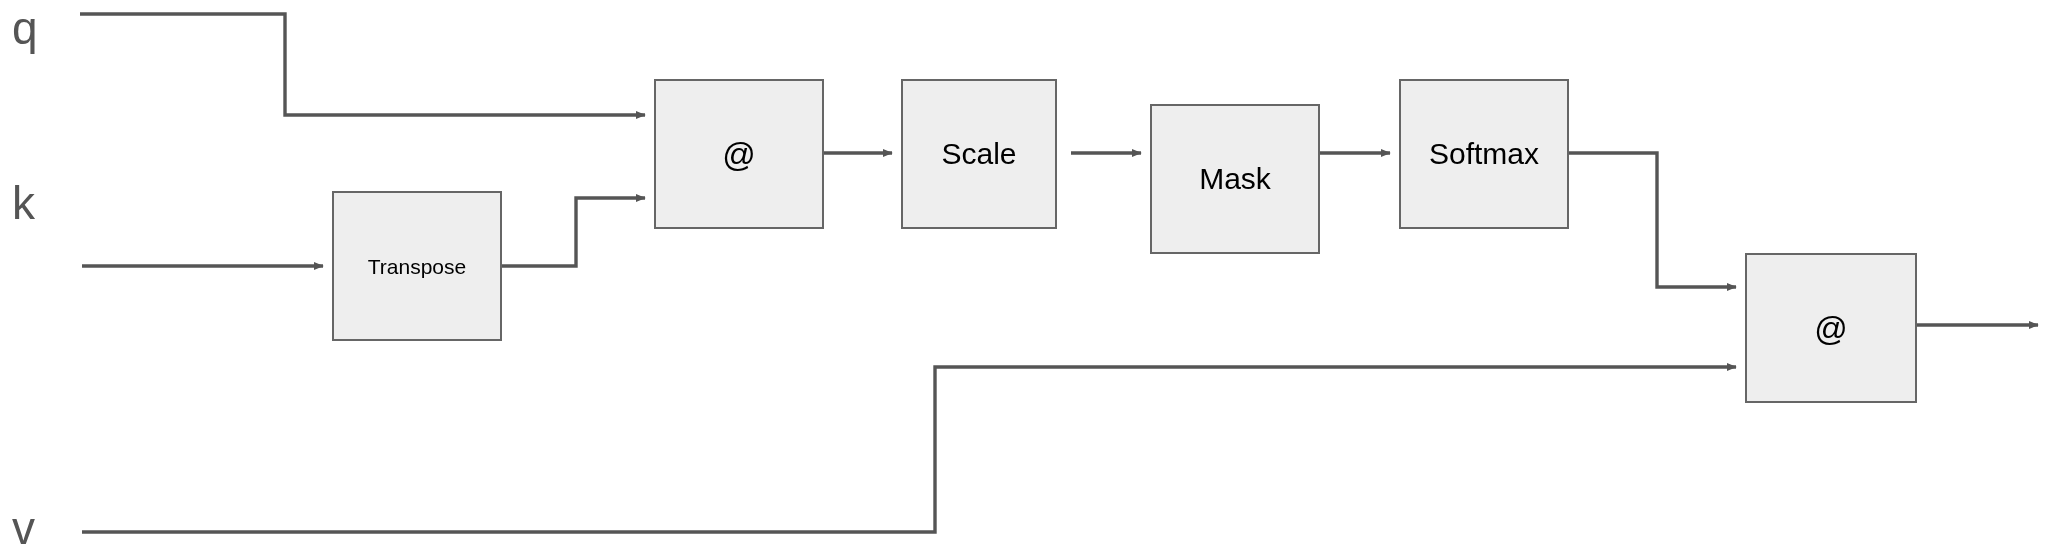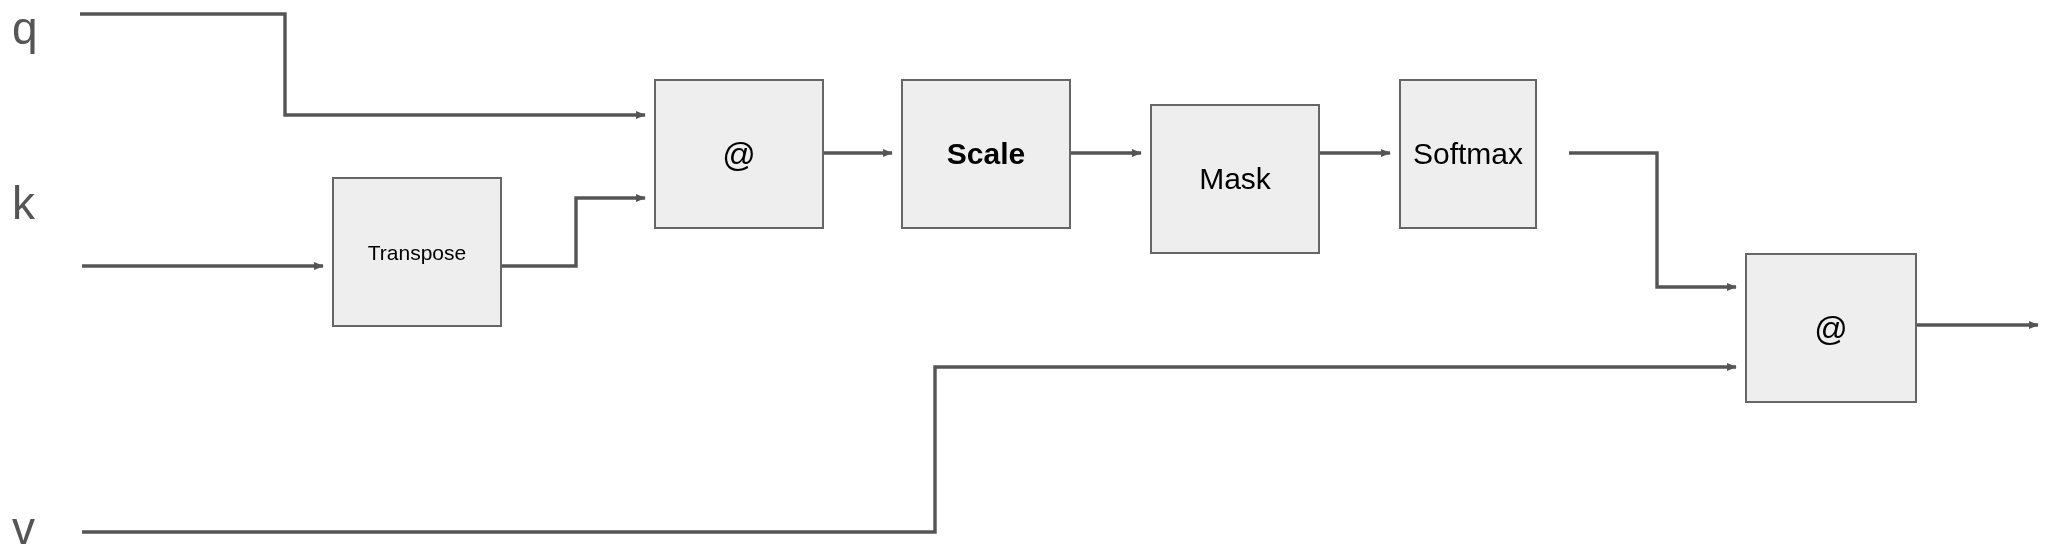--- a/index.html
+++ b/index.html
@@ -86,37 +86,37 @@
 
     <path d="M82,532 L935,532 L935,367 L1736,367" fill="none" stroke="#555555" stroke-width="3.4" marker-end="url(#ah)"></path>
 
     <path d="M1917,325 L2038,325" fill="none" stroke="#555555" stroke-width="3.4" marker-end="url(#ah)"></path>
   </svg>
 
   <div class="io-label" style="left:12px; top:5px;">q</div>
   <div class="io-label" style="left:12px; top:180px;">k</div>
   <div class="io-label" style="left:12px; top:505px;">v</div>
 
-  <div class="node" style="left:332px; top:177px; width:170px; height:150px;">
+  <div class="node" style="left:332px; top:191px; width:170px; height:150px;">
     <span class="node-label small">Transpose</span>
   </div>
 
   <div class="node" style="left:654px; top:79px; width:170px; height:150px;">
     <span class="node-label at">@</span>
   </div>
 
-  <div class="node" style="left:901px; top:79px; width:170px; height:150px;font-weight:bold;">
+  <div class="node" style="left:901px; top:79px; width:156px; height:150px;">
     <span class="node-label">Scale</span>
   </div>
 
   <div class="node" style="left:1150px; top:79px; width:170px; height:150px;margin-top:25px;">
     <span class="node-label">Mask</span>
   </div>
 
-  <div class="node" style="left:1399px; top:79px; width:138px; height:150px;">
+  <div class="node" style="left:1399px; top:79px; width:170px; height:150px;">
     <span class="node-label">Softmax</span>
   </div>
 
   <div class="node" style="left:1745px; top:253px; width:172px; height:150px;">
     <span class="node-label at">@</span>
   </div>
 
 </div>
 
 </body></html>

